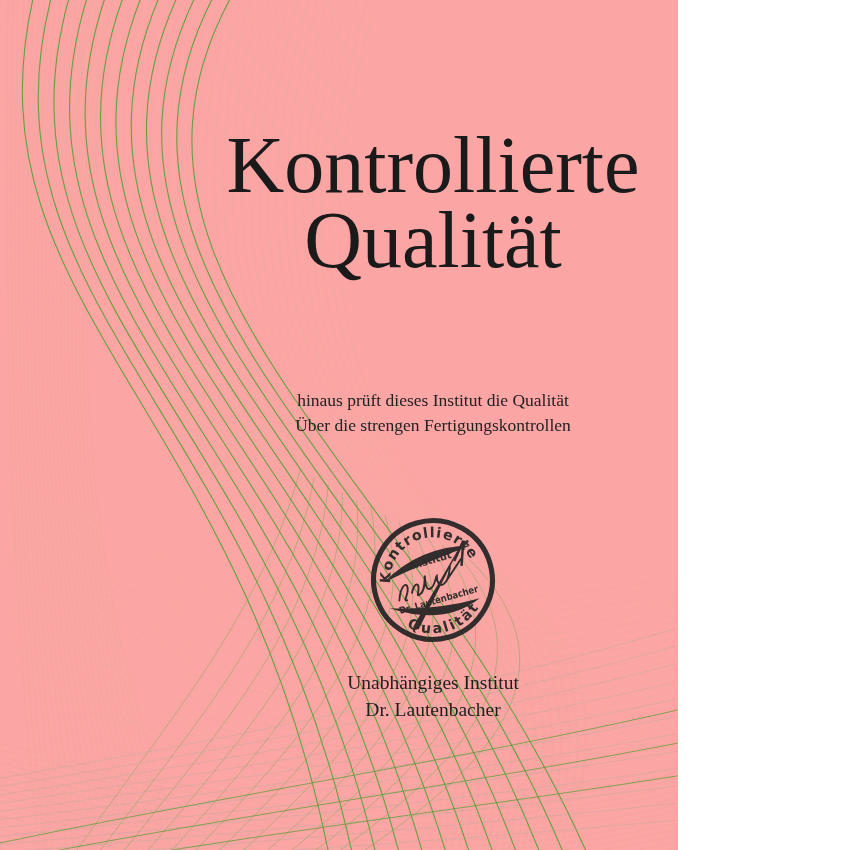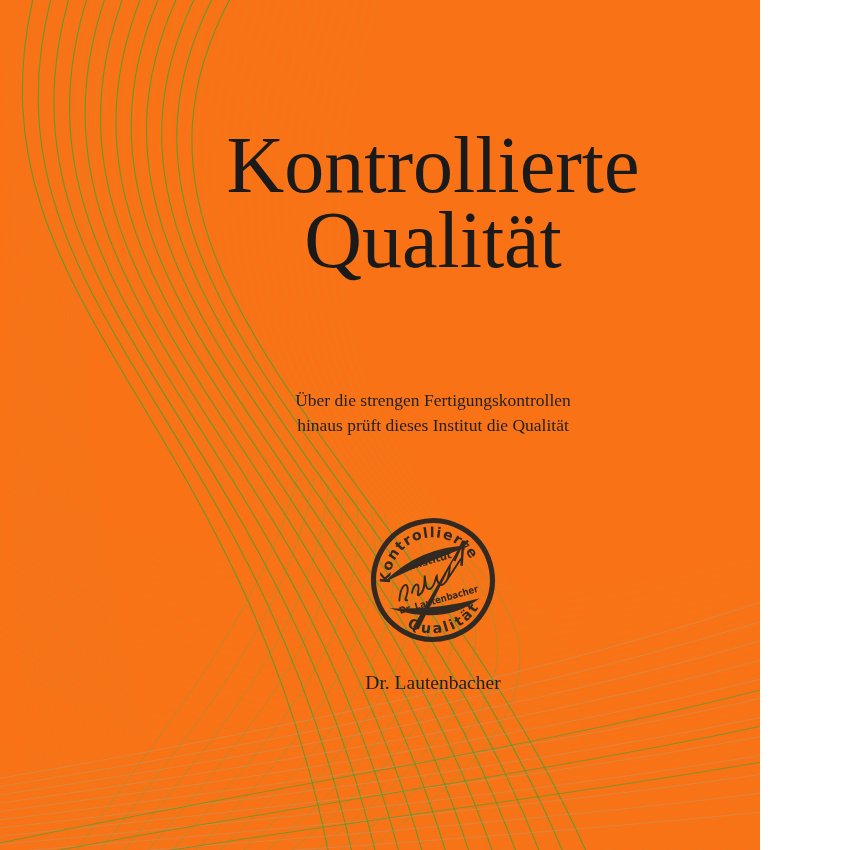--- a/index.html
+++ b/index.html
@@ -1,20 +1,20 @@
 <!DOCTYPE html>
 <html><head>
 <meta charset="utf-8">
 <style>
   html,body{margin:0;padding:0;background:#ffffff;}
   .canvas{
     position:relative;
-    width:760px;height:850px;
+    width:678px;height:850px;
     overflow:hidden;
-    background:#f97316;
+    background:#fca5a5;
     font-family:"Liberation Serif", serif;
   }
   #bg{position:absolute;left:0;top:0;width:850px;height:850px;}
   .content{
     position:absolute;left:0;top:0;width:850px;height:850px;
     display:flex;flex-direction:column;align-items:center;
     transform:translateX(8px);
     text-align:center;
   }
   .title{
@@ -215,22 +215,22 @@
     </svg>
 
   <div class="content">
 
     <h1 class="title">
       <div>Kontrollierte</div>
       <div>Qualität</div>
     </h1>
 
     <div class="body-text">
+      <div>hinaus prüft dieses Institut die Qualität</div>
       <div>Über die strengen Fertigungskontrollen</div>
-      <div>hinaus prüft dieses Institut die Qualität</div>
     </div>
 
     <div class="stamp-wrap">
       <svg viewBox="-80 -80 160 160" width="152" height="152">
         <defs>
           <path id="arcTop" d="M -42.3,15.4 A 45 45 0 1 1 42.3,15.4" fill="none"></path>
           <path id="arcBottom" d="M -55,14 A 57 57 0 0 0 55,14" fill="none"></path>
         </defs>
         <g transform="rotate(-16)" stroke="none" fill="#242424" opacity="0.93">
 
@@ -256,17 +256,18 @@
 
           <path fill="none" stroke="#242424" stroke-width="2" stroke-linecap="round" d="M -40,11 C -35,-3 -27,-7 -28,1 C -29,8 -37,13 -32,13
                    M -25,7 C -21,-1 -15,-3 -17,4 C -18,9 -22,12 -18,11
                    C -11,9 -9,-1 -7,-7 C -9,2 -10,9 -5,8 C 1,6 3,-2 5,-3
                    C 3,4 5,9 10,7 C 17,4 19,-4 21,-9 M 12,6 L 34,-13"></path>
         </g>
       </svg>
     </div>
 
     <div class="institute">
+      <div>Unabhängiges Institut</div>
       <div>Dr. Lautenbacher</div>
     </div>
 
   </div>
 </div>
 
 </body></html>

